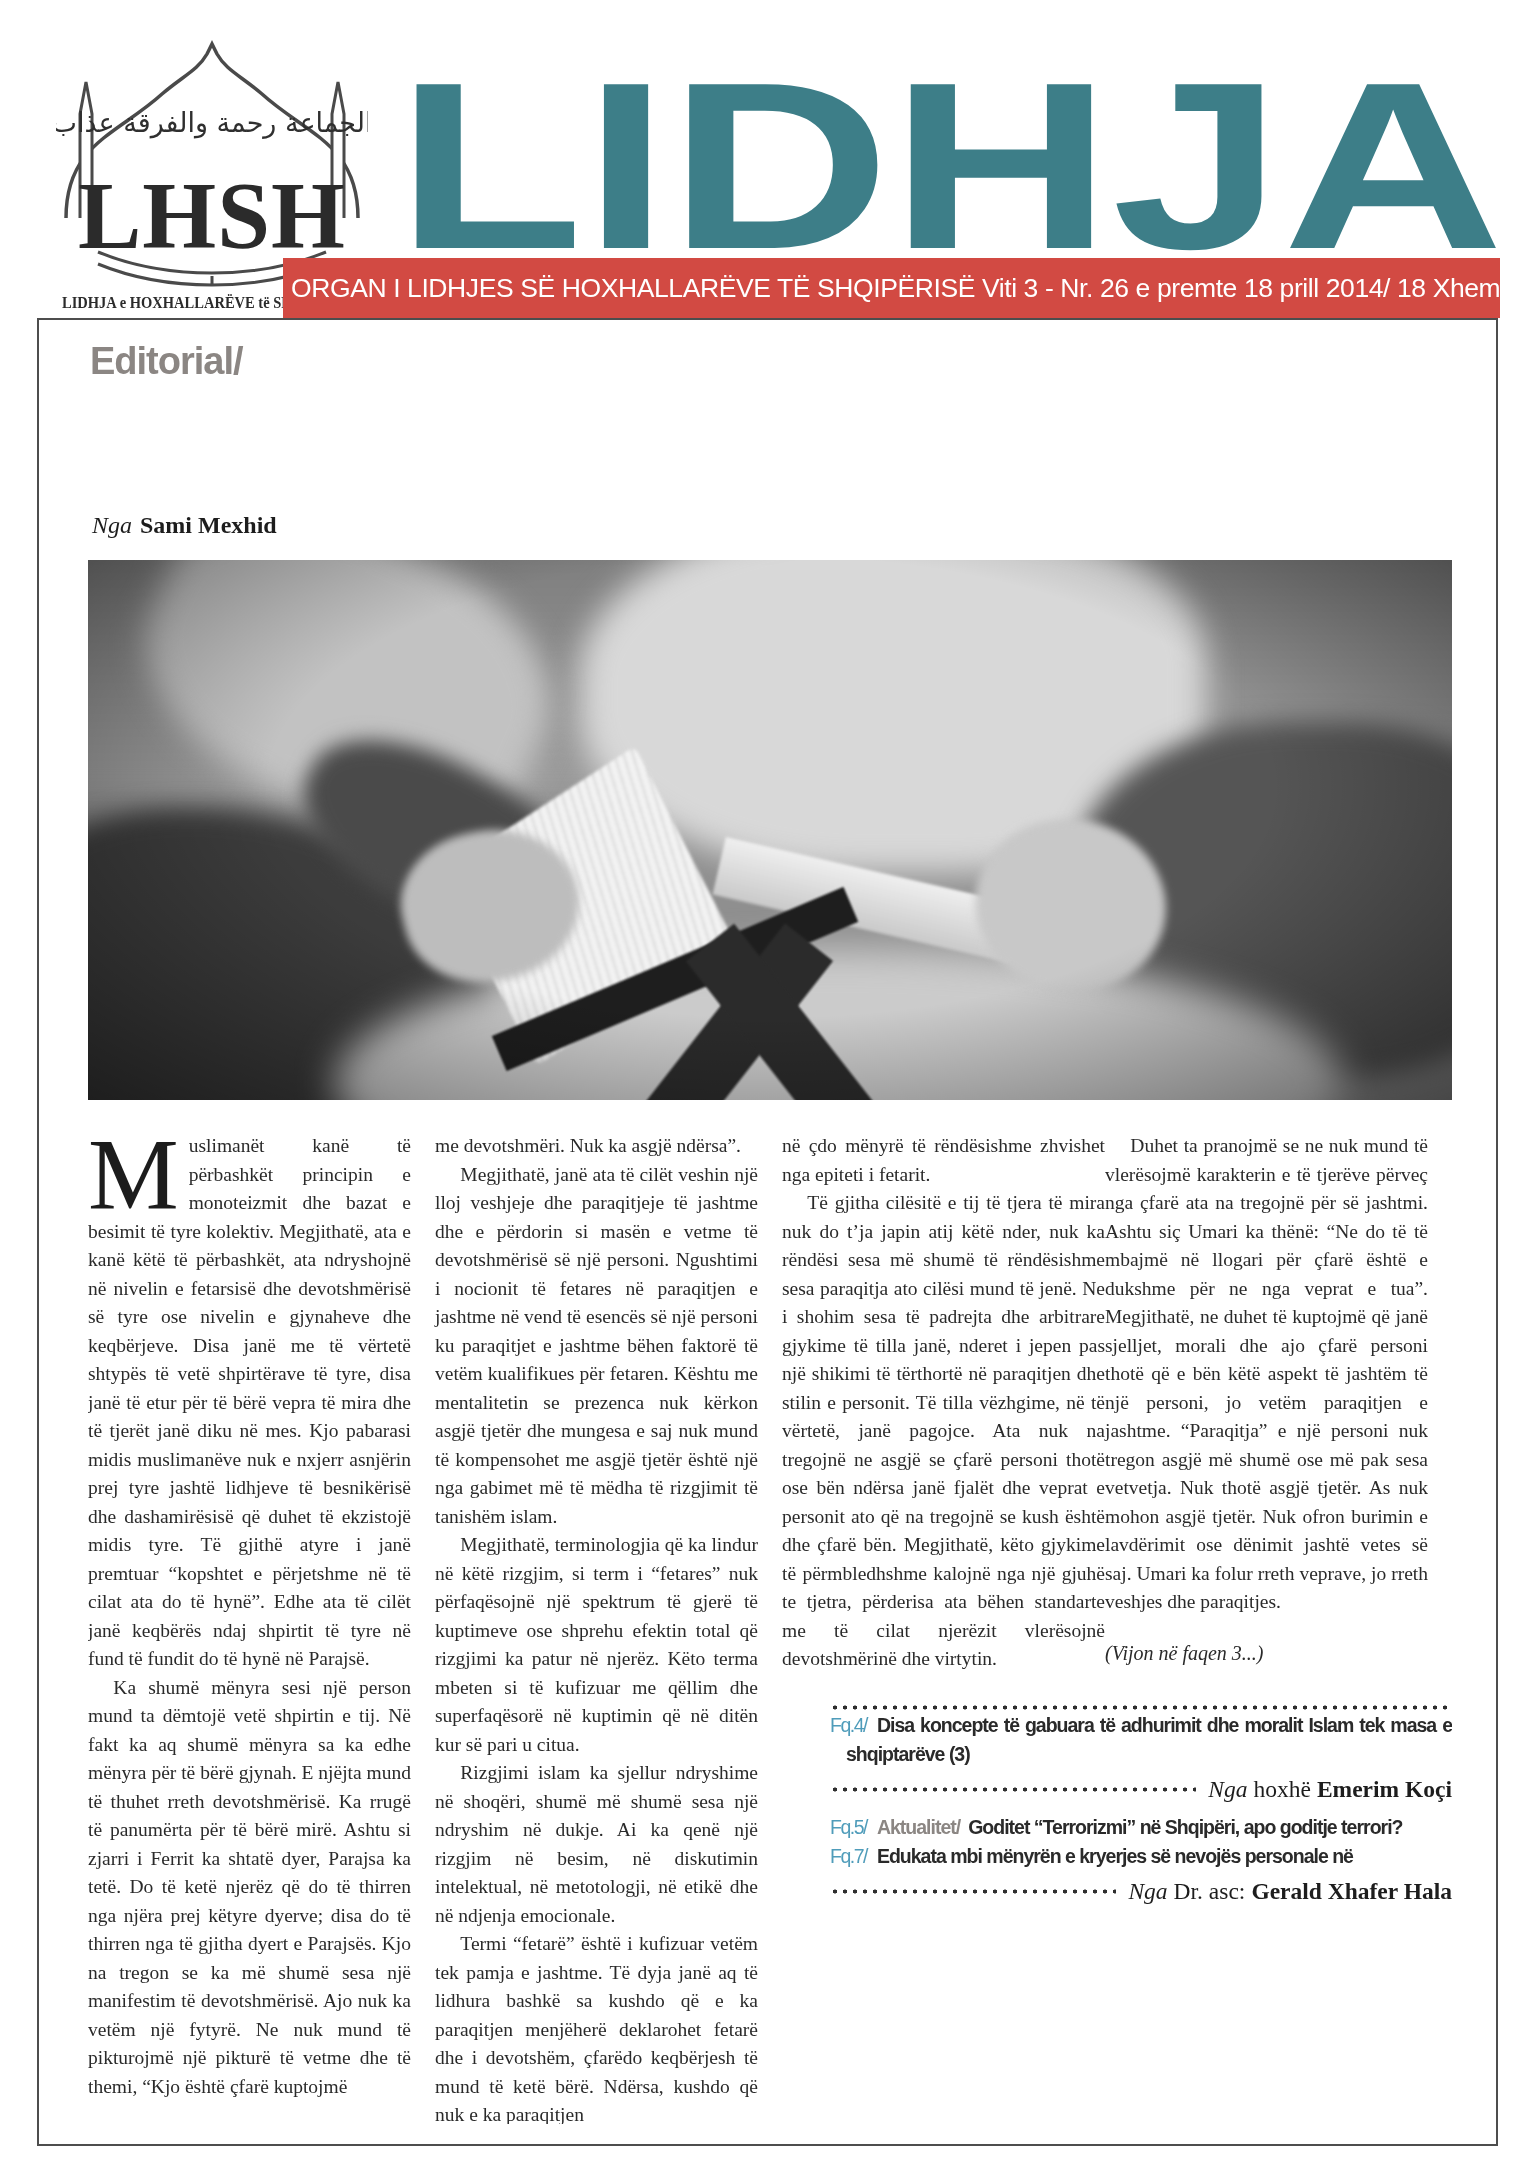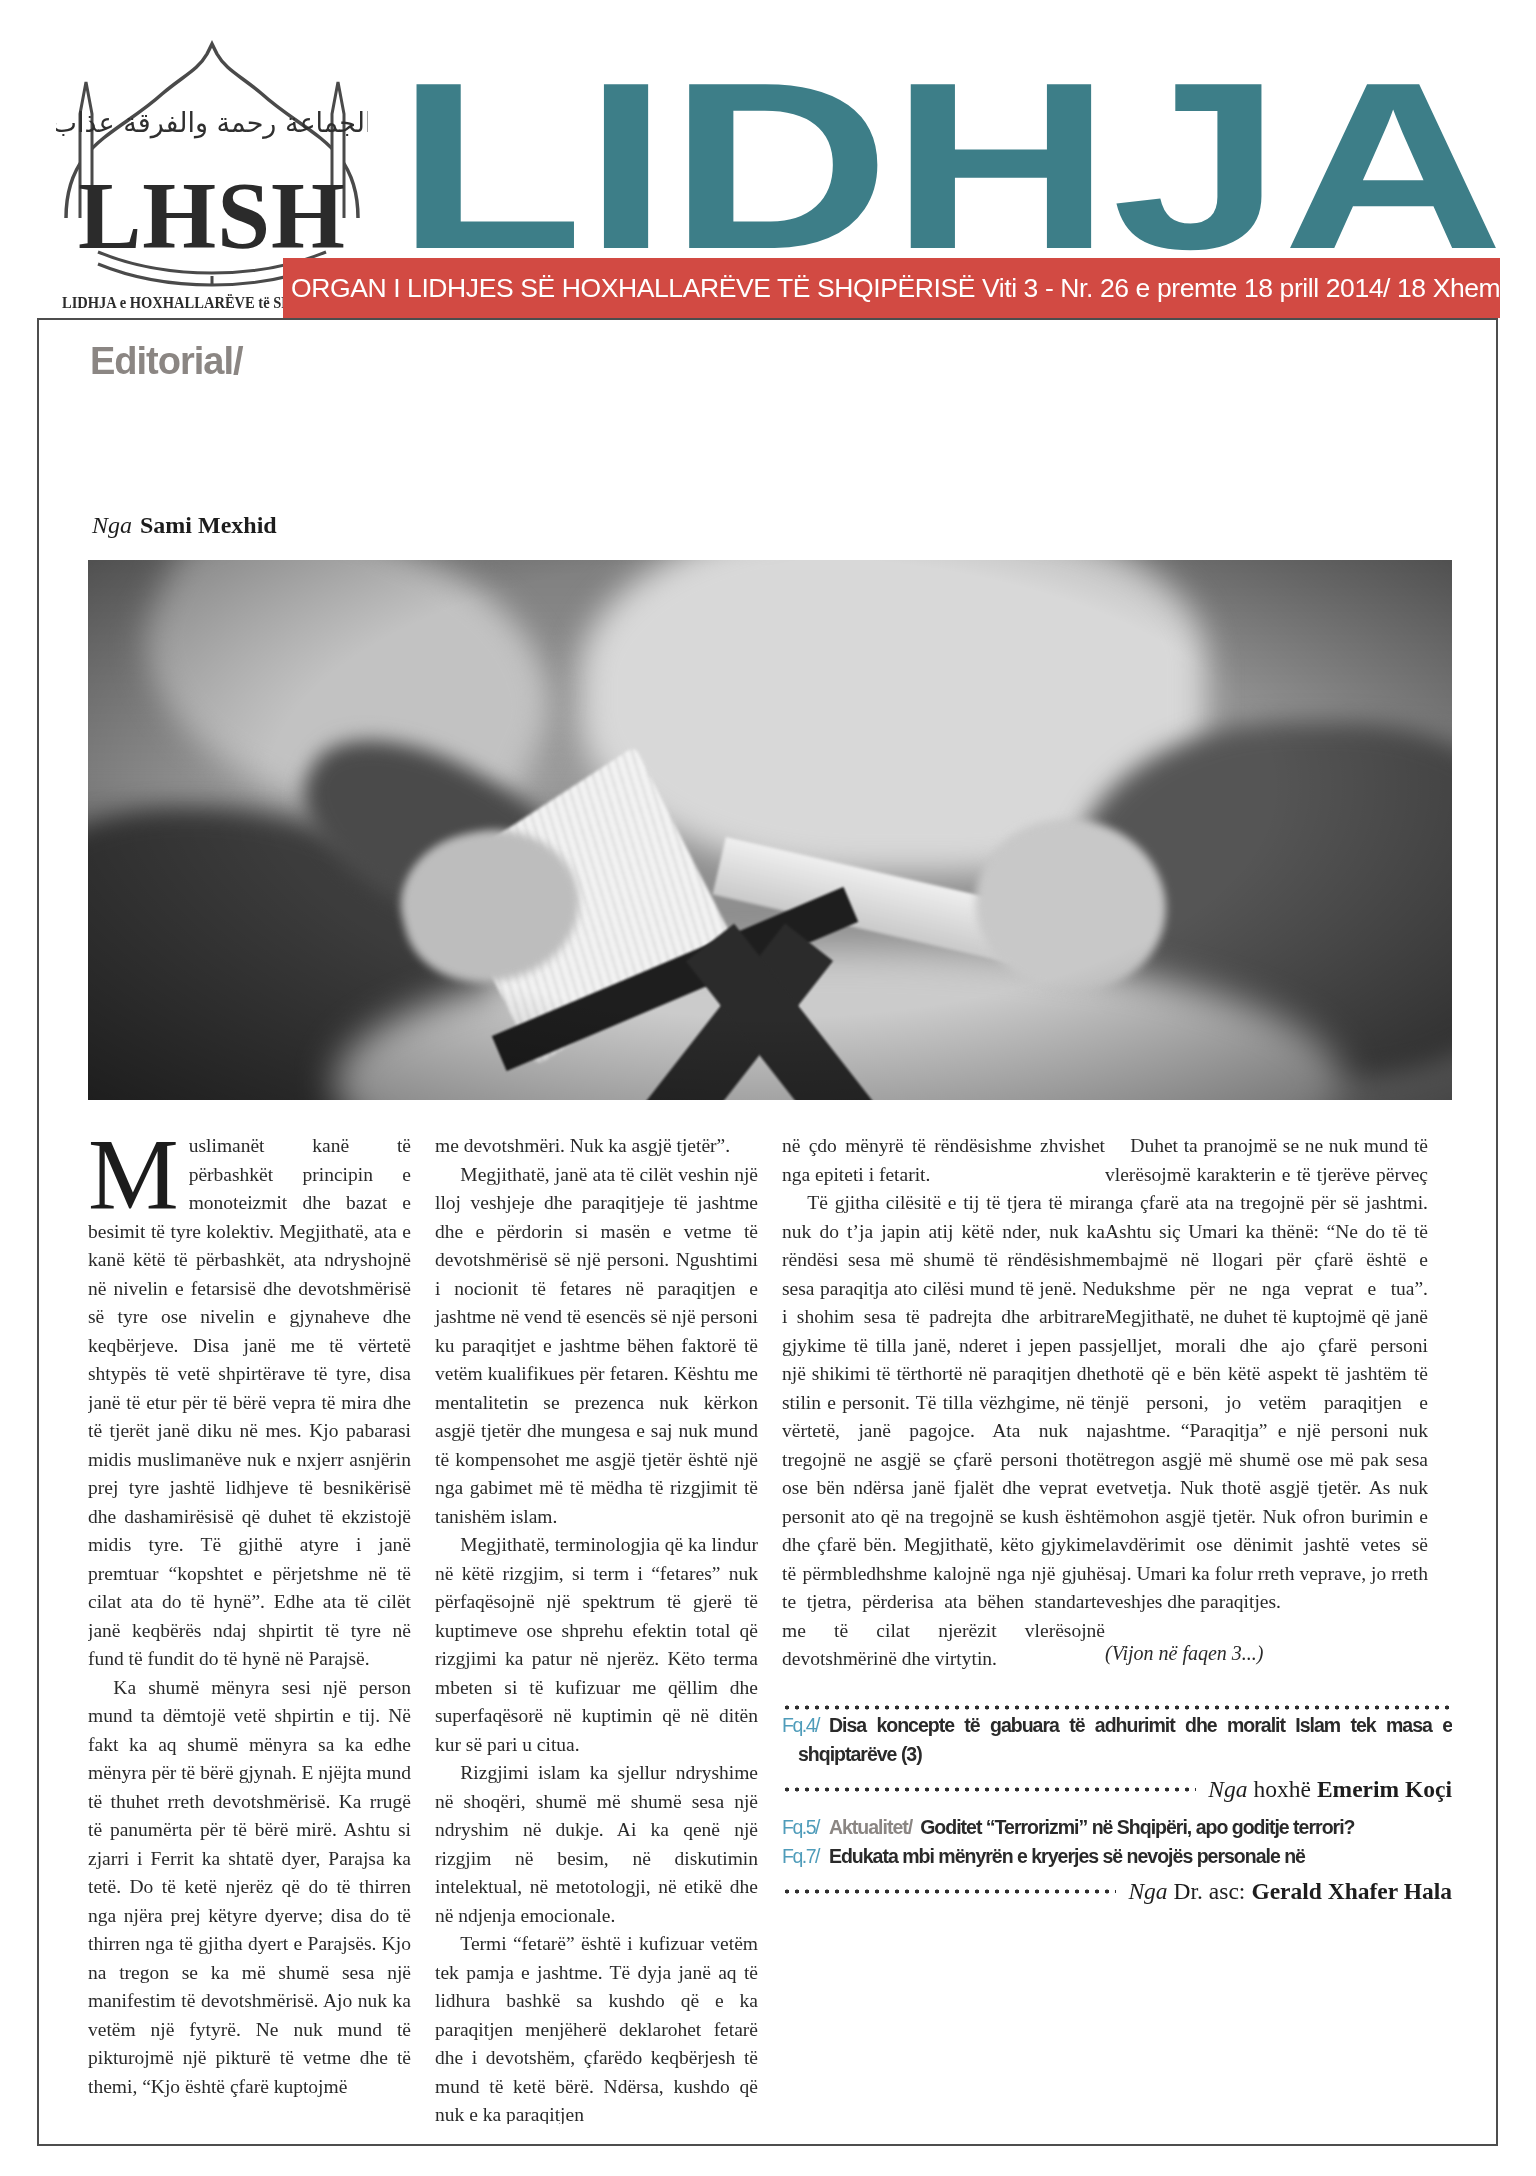--- a/index.html
+++ b/index.html
@@ -79,21 +79,21 @@
   .body p {
     margin:0; font-size:19.5px; line-height:28.5px; text-align:justify; color:#2a2a2a;
   }
   .body p.ind { text-indent:1.3em; }
   .dropcap {
     float:left; font-size:102px; line-height:78px; padding:4px 10px 0 0; color:#1c1c1c;
   }
   .contin { margin-top:22px !important; text-align:center; font-style:italic; font-size:20px !important; }
 
   
-  .teasers { margin-top:16px; }
+  .teasers { margin-top:16px;margin-left:48px; }
   .dots {
     height:7px;
     background-image:radial-gradient(circle, #2e2e2e 1.9px, transparent 2.2px);
     background-size:10px 7px; background-repeat:repeat-x; background-position:left center;
   }
   .teaser-title {
     margin:10px 0 0 0; padding-left:16px; text-indent:-16px;
     font-family:"Liberation Sans", sans-serif; font-weight:bold;
     font-size:33px; line-height:44px; letter-spacing:-1px; color:#222;
   }
@@ -163,21 +163,21 @@
     </div>
 
     <div class="body">
 
       <div class="col">
         <p><span class="dropcap">M</span><span>uslimanët kanë të përbashkët principin e monoteizmit dhe bazat e besimit të tyre kolektiv. Megjithatë, ata e kanë këtë të përbashkët, ata ndryshojnë në nivelin e fetarsisë dhe devotshmërisë së tyre ose nivelin e gjynaheve dhe keqbërjeve. Disa janë me të vërtetë shtypës të vetë shpirtërave të tyre, disa janë të etur për të bërë vepra të mira dhe të tjerët janë diku në mes. Kjo pabarasi midis muslimanëve nuk e nxjerr asnjërin prej tyre jashtë lidhjeve të besnikërisë dhe dashamirësisë që duhet të ekzistojë midis tyre. Të gjithë atyre i janë premtuar “kopshtet e përjetshme në të cilat ata do të hynë”. Edhe ata të cilët janë keqbërës ndaj shpirtit të tyre në fund të fundit do të hynë në Parajsë.</span></p>
         <p class="ind">Ka shumë mënyra sesi një person mund ta dëmtojë vetë shpirtin e tij. Në fakt ka aq shumë mënyra sa ka edhe mënyra për të bërë gjynah. E njëjta mund të thuhet rreth devotshmërisë. Ka rrugë të panumërta për të bërë mirë. Ashtu si zjarri i Ferrit ka shtatë dyer, Parajsa ka tetë. Do të ketë njerëz që do të thirren nga njëra prej këtyre dyerve; disa do të thirren nga të gjitha dyert e Parajsës. Kjo na tregon se ka më shumë sesa një manifestim të devotshmërisë. Ajo nuk ka vetëm një fytyrë. Ne nuk mund të pikturojmë një pikturë të vetme dhe të themi, “Kjo është çfarë kuptojmë</p>
       </div>
 
       <div class="col">
-        <p>me devotshmëri. Nuk ka asgjë tjetër”.</p>
+        <p>me devotshmëri. Nuk ka asgjë ndërsa”.</p>
         <p class="ind">Megjithatë, janë ata të cilët veshin një lloj veshjeje dhe paraqitjeje të jashtme dhe e përdorin si masën e vetme të devotshmërisë së një personi. Ngushtimi i nocionit të fetares në paraqitjen e jashtme në vend të esencës së një personi ku paraqitjet e jashtme bëhen faktorë të vetëm kualifikues për fetaren. Kështu me mentalitetin se prezenca nuk kërkon asgjë tjetër dhe mungesa e saj nuk mund të kompensohet me asgjë tjetër është një nga gabimet më të mëdha të rizgjimit të tanishëm islam.</p>
         <p class="ind">Megjithatë, terminologjia që ka lindur në këtë rizgjim, si term i “fetares” nuk përfaqësojnë një spektrum të gjerë të kuptimeve ose shprehu efektin total që rizgjimi ka patur në njerëz. Këto terma mbeten si të kufizuar me qëllim dhe superfaqësorë në kuptimin që në ditën kur së pari u citua.</p>
         <p class="ind">Rizgjimi islam ka sjellur ndryshime në shoqëri, shumë më shumë sesa një ndryshim në dukje. Ai ka qenë një rizgjim në besim, në diskutimin intelektual, në metotologji, në etikë dhe në ndjenja emocionale.</p>
         <p class="ind">Termi “fetarë” është i kufizuar vetëm tek pamja e jashtme. Të dyja janë aq të lidhura bashkë sa kushdo që e ka paraqitjen menjëherë deklarohet fetarë dhe i devotshëm, çfarëdo keqbërjesh të mund të ketë bërë. Ndërsa, kushdo që nuk e ka paraqitjen</p>
       </div>
 
       <div class="right">
         <div class="cols">
           <div class="col">
             <p>në çdo mënyrë të rëndësishme zhvishet nga epiteti i fetarit.</p>

